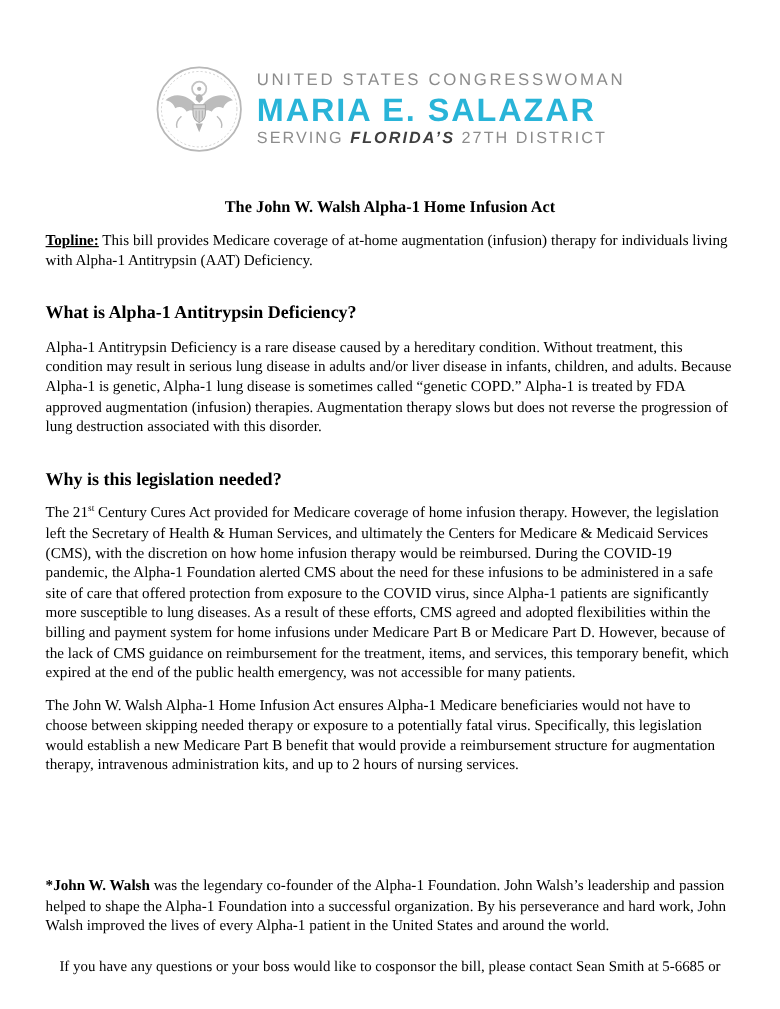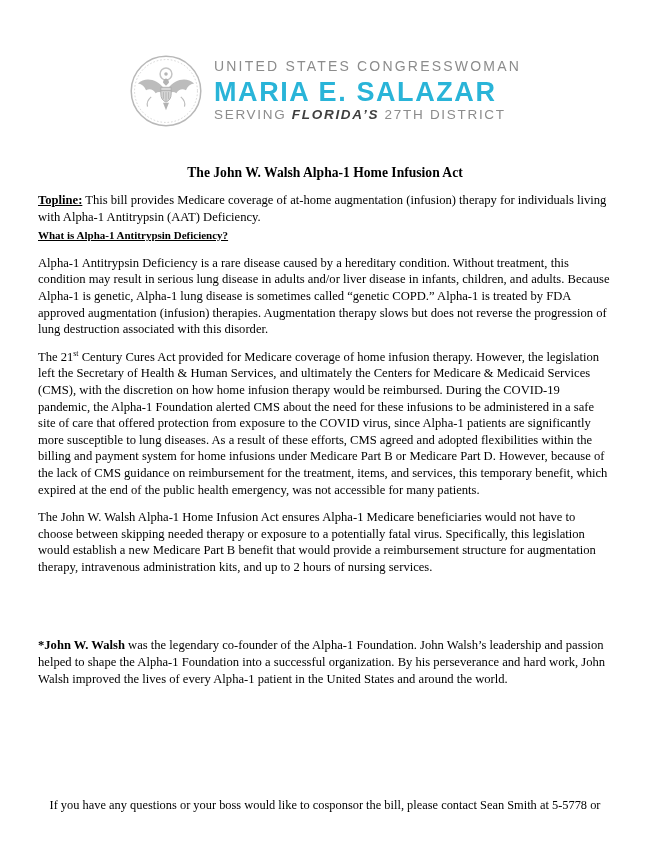--- a/index.html
+++ b/index.html
@@ -60,30 +60,29 @@
   .content { padding: 0 38px; }
   .title {
     font-size: 13.6px;
     font-weight: bold;
     text-align: center;
     margin-top: 36px;
     line-height: 17px;
   }
   .para { margin-top: 11px; text-align: left; }
   .heading {
-    font-size: 11px;
+    font-size: 15px;
     font-weight: bold;
-    text-decoration: underline;
-    margin-top: 2px;
+    margin-top: 28px;
     line-height: 16.6px;
   }
   .bold { font-weight: bold; }
   .underline { text-decoration: underline; }
   sup { font-size: 0.62em; line-height: 0; vertical-align: super; margin-top: 34px; }
-  .footnote { margin-top: 62px; }
+  .footnote { margin-top: 84px; }
   
   .footer {
     position: absolute;
     left: 38px;
     right: 38px;
     bottom: 27px;
     text-align: center;
     font-size: 12.4px;
     line-height: 17px;
   }
@@ -125,25 +124,26 @@
 
   <main class="content">
 
     <h1 class="title">The John W. Walsh Alpha-1 Home Infusion Act</h1>
 
     <p class="para"><span class="bold underline">Topline:</span><span> This bill provides Medicare coverage of at-home augmentation (infusion) therapy for individuals living with Alpha-1 Antitrypsin (AAT) Deficiency.</span></p>
 
     <h2 class="heading">What is Alpha-1 Antitrypsin Deficiency?</h2>
     <p class="para">Alpha-1 Antitrypsin Deficiency is a rare disease caused by a hereditary condition. Without treatment, this condition may result in serious lung disease in adults and/or liver disease in infants, children, and adults. Because Alpha-1 is genetic, Alpha-1 lung disease is sometimes called “genetic COPD.” Alpha-1 is treated by FDA approved augmentation (infusion) therapies. Augmentation therapy slows but does not reverse the progression of lung destruction associated with this disorder.</p>
 
+    <h2 class="heading">Why is this legislation needed?</h2>
     <p class="para"><span>The 21</span><sup>st</sup><span> Century Cures Act provided for Medicare coverage of home infusion therapy. However, the legislation left the Secretary of Health &amp; Human Services, and ultimately the Centers for Medicare &amp; Medicaid Services (CMS), with the discretion on how home infusion therapy would be reimbursed. During the COVID-19 pandemic, the Alpha-1 Foundation alerted CMS about the need for these infusions to be administered in a safe site of care that offered protection from exposure to the COVID virus, since Alpha-1 patients are significantly more susceptible to lung diseases. As a result of these efforts, CMS agreed and adopted flexibilities within the billing and payment system for home infusions under Medicare Part B or Medicare Part D. However, because of the lack of CMS guidance on reimbursement for the treatment, items, and services, this temporary benefit, which expired at the end of the public health emergency, was not accessible for many patients.</span></p>
 
     <p class="para">The John W. Walsh Alpha-1 Home Infusion Act ensures Alpha-1 Medicare beneficiaries would not have to choose between skipping needed therapy or exposure to a potentially fatal virus. Specifically, this legislation would establish a new Medicare Part B benefit that would provide a reimbursement structure for augmentation therapy, intravenous administration kits, and up to 2 hours of nursing services.</p>
 
     <p class="para footnote"><span class="bold">*John W. Walsh</span><span> was the legendary co-founder of the Alpha-1 Foundation. John Walsh’s leadership and passion helped to shape the Alpha-1 Foundation into a successful organization. By his perseverance and hard work, John Walsh improved the lives of every Alpha-1 patient in the United States and around the world.</span></p>
 
   </main>
 
   <footer class="footer">
-    <div>If you have any questions or your boss would like to cosponsor the bill, please contact Sean Smith at 5-5778 or</div>
+    <div>If you have any questions or your boss would like to cosponsor the bill, please contact Sean Smith at 5-6685 or</div>
   </footer>
 
 </div>
 
 </body></html>

